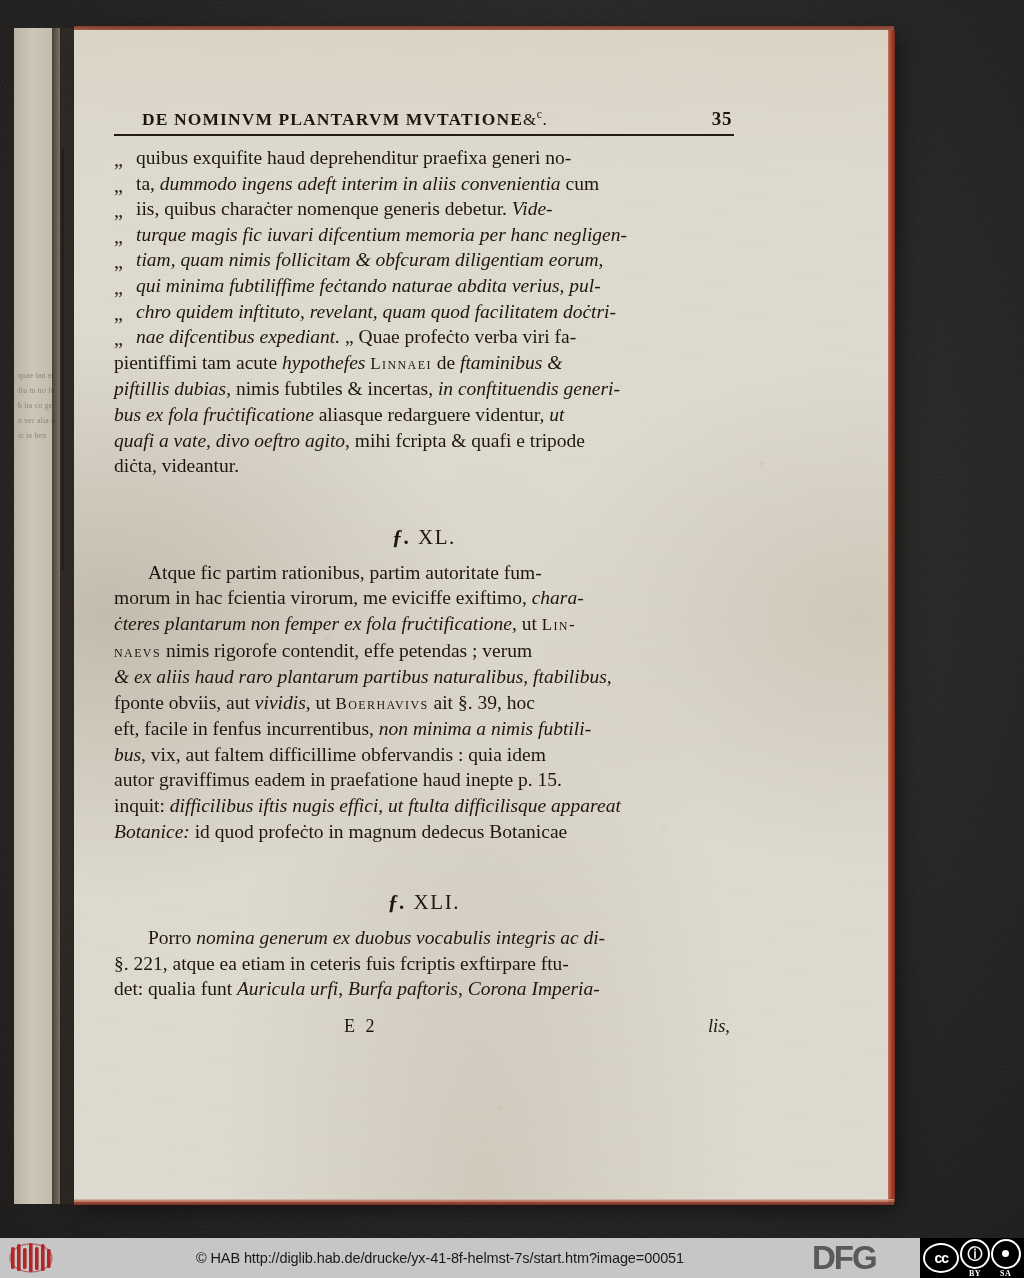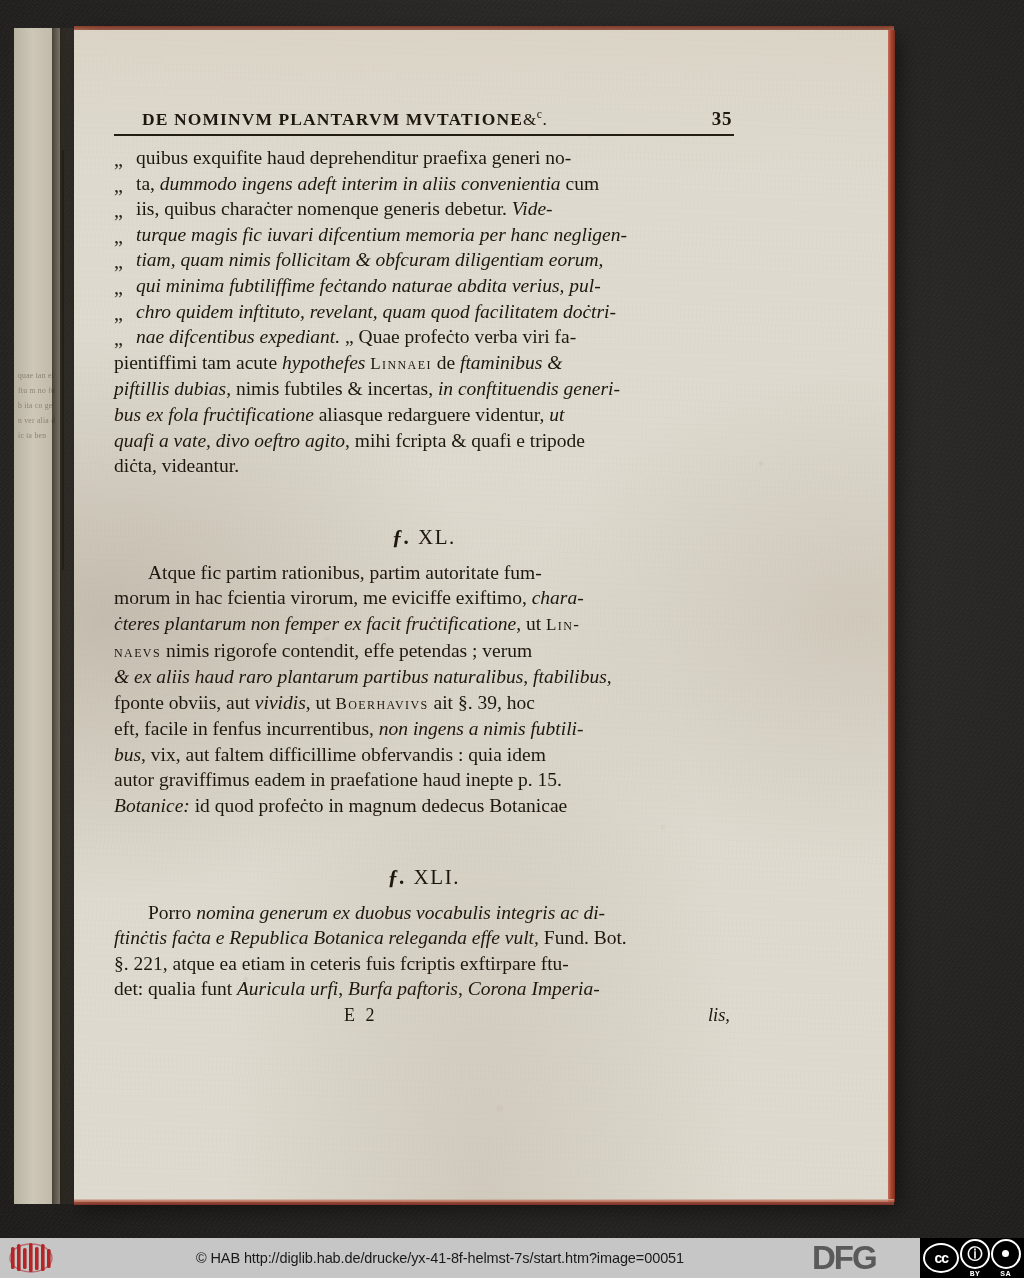--- a/index.html
+++ b/index.html
@@ -208,21 +208,21 @@
     letter-spacing: 1.6px;
     margin: 24px 0 10px 0;
   }
   .sect-sym { font-style: italic; font-weight: 600; }
   .gap-md { height: 22px; }
 
   .sig-row {
     display: flex;
     justify-content: space-between;
     align-items: flex-end;
-    margin-top: 3px;
+    margin-top: 14px;
     padding: 0 4px 0 230px;
     font-size: 18px;
   }
   .sig { letter-spacing: 3px; }
   .catchword { font-style: italic; font-size: 18.5px; }
 
   
   #footer {
     position: absolute;
     left: 0; top: 1238px;
@@ -274,21 +274,21 @@
     width: 26px; height: 26px;
     display: flex; align-items: center; justify-content: center;
     color: #fff;
     font-family: "Liberation Sans", sans-serif;
     font-weight: bold;
   }
   .cc-ring.cc { width: 32px; height: 26px; border-radius: 50%; font-size: 14px; letter-spacing: -1px; }
   .cc-col { display: flex; flex-direction: column; align-items: center; justify-content: center; }
   .cc-sub {
     color: #fff;
-    font-family: Liberation Mono, monospace;
+    font-family: Liberation Serif, serif;
     font-size: 8px;
     font-weight: bold;
     letter-spacing: .5px;
     line-height: 9px;
   }
   .cc-dot { width: 7px; height: 7px; border-radius: 50%; background: #fff; }
   .cc-i { font-size: 15px; line-height: 15px; }
 </style>
 </head>
 <body>
@@ -365,40 +365,40 @@
       <div class="gap-md"></div>
 
       <div class="section-head">
         <span class="sect-sym">ƒ.</span>
         <span>XL.</span>
       </div>
 
       <div id="section-xl-body">
           <div class="flow-line indent">Atque fic  partim rationibus, partim  autoritate fum-</div>
           <div class="flow-line">morum in hac fcientia virorum, me eviciffe exiftimo, <i>chara-</i></div>
-          <div class="flow-line"><i>ċteres  plantarum non femper  ex facit fruċtificatione</i>, ut <span class="sc">Lin-</span></div>
+          <div class="flow-line"><i>ċteres  plantarum non femper  ex fola fruċtificatione</i>, ut <span class="sc">Lin-</span></div>
           <div class="flow-line"><span class="sc">naevs</span> nimis rigorofe contendit, effe  petendas ;   verum</div>
           <div class="flow-line"><i>&amp; ex aliis haud  raro plantarum partibus naturalibus</i>, <i>ftabilibus,</i></div>
           <div class="flow-line">fponte obviis, aut <i>vividis</i>, ut <span class="sc">Boerhavivs</span> ait §. 39, hoc</div>
-          <div class="flow-line">eft, facile in fenfus incurrentibus, <i>non ingens a nimis fubtili-</i></div>
+          <div class="flow-line">eft, facile in fenfus incurrentibus, <i>non minima a nimis fubtili-</i></div>
           <div class="flow-line"><i>bus</i>, vix, aut faltem difficillime obfervandis :  quia idem</div>
           <div class="flow-line">autor graviffimus eadem in praefatione haud inepte p. 15.</div>
+          <div class="flow-line">inquit: <i>difficilibus iftis nugis effici, ut ftulta difficilisque appareat</i></div>
           <div class="flow-line"><i>Botanice:</i> id quod profeċto in magnum  dedecus Botanicae</div>
         </div>
 
       <div class="gap-md"></div>
 
       <div class="section-head">
         <span class="sect-sym">ƒ.</span>
         <span>XLI.</span>
       </div>
 
       <div id="section-xli-body">
           <div class="flow-line indent">Porro <i>nomina  generum ex duobus  vocabulis  integris  ac di-</i></div>
-          <div class="flow-line"><i>ftinċtis faċta e Republica Botanica releganda effe vult,</i> Fund. Bot.</div>
           <div class="flow-line">§. 221, atque ea etiam in ceteris fuis fcriptis exftirpare ftu-</div>
           <div class="flow-line">det: qualia funt <i>Auricula urfi</i>, <i>Burfa paftoris</i>, <i>Corona Imperia-</i></div>
         </div>
 
       <div class="sig-row">
         <span class="sig">E 2</span>
         <span class="catchword">lis,</span>
       </div>
 
     </div>

